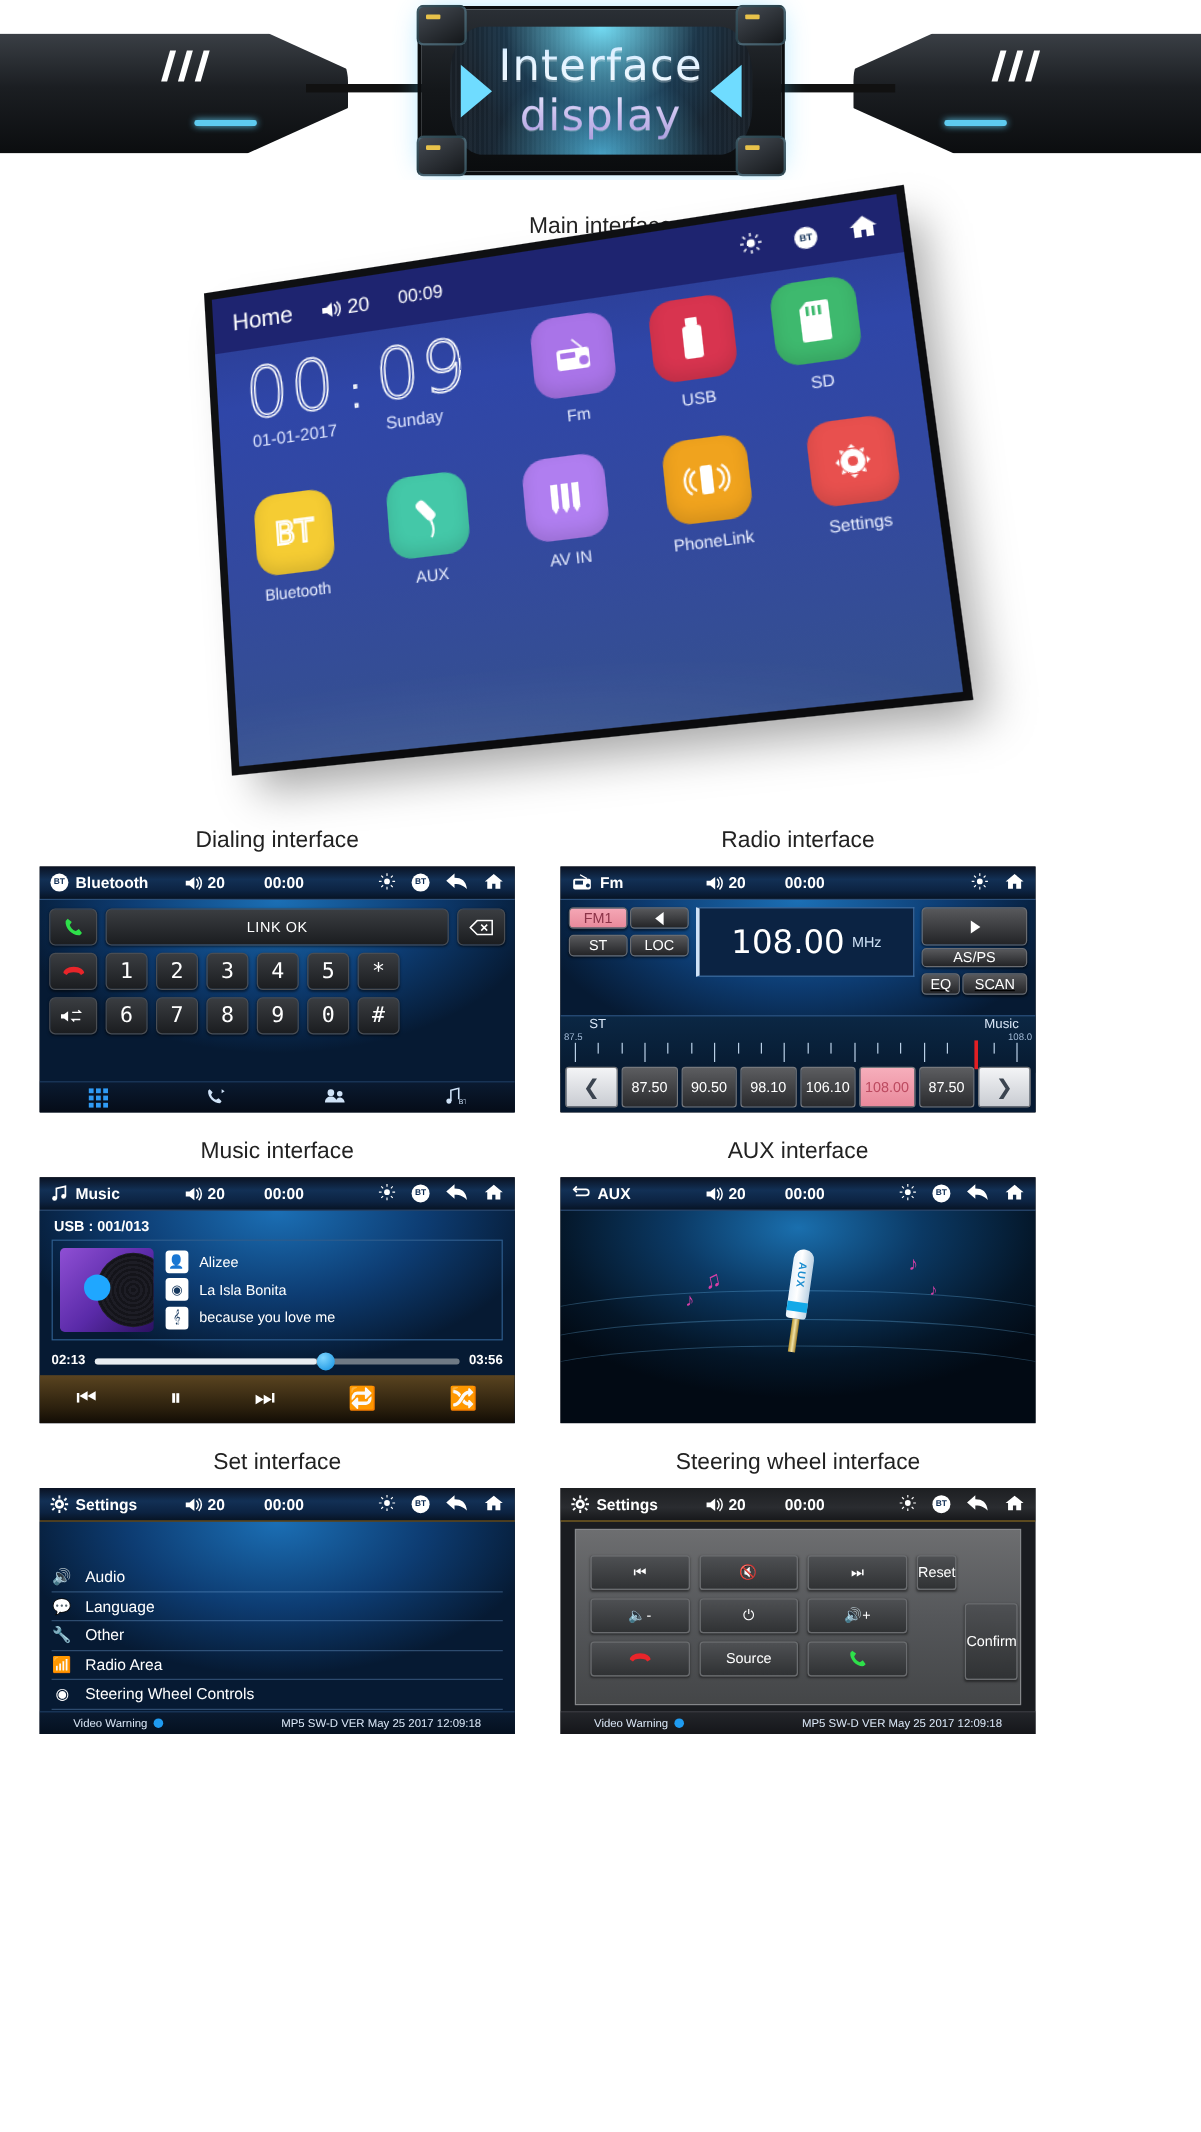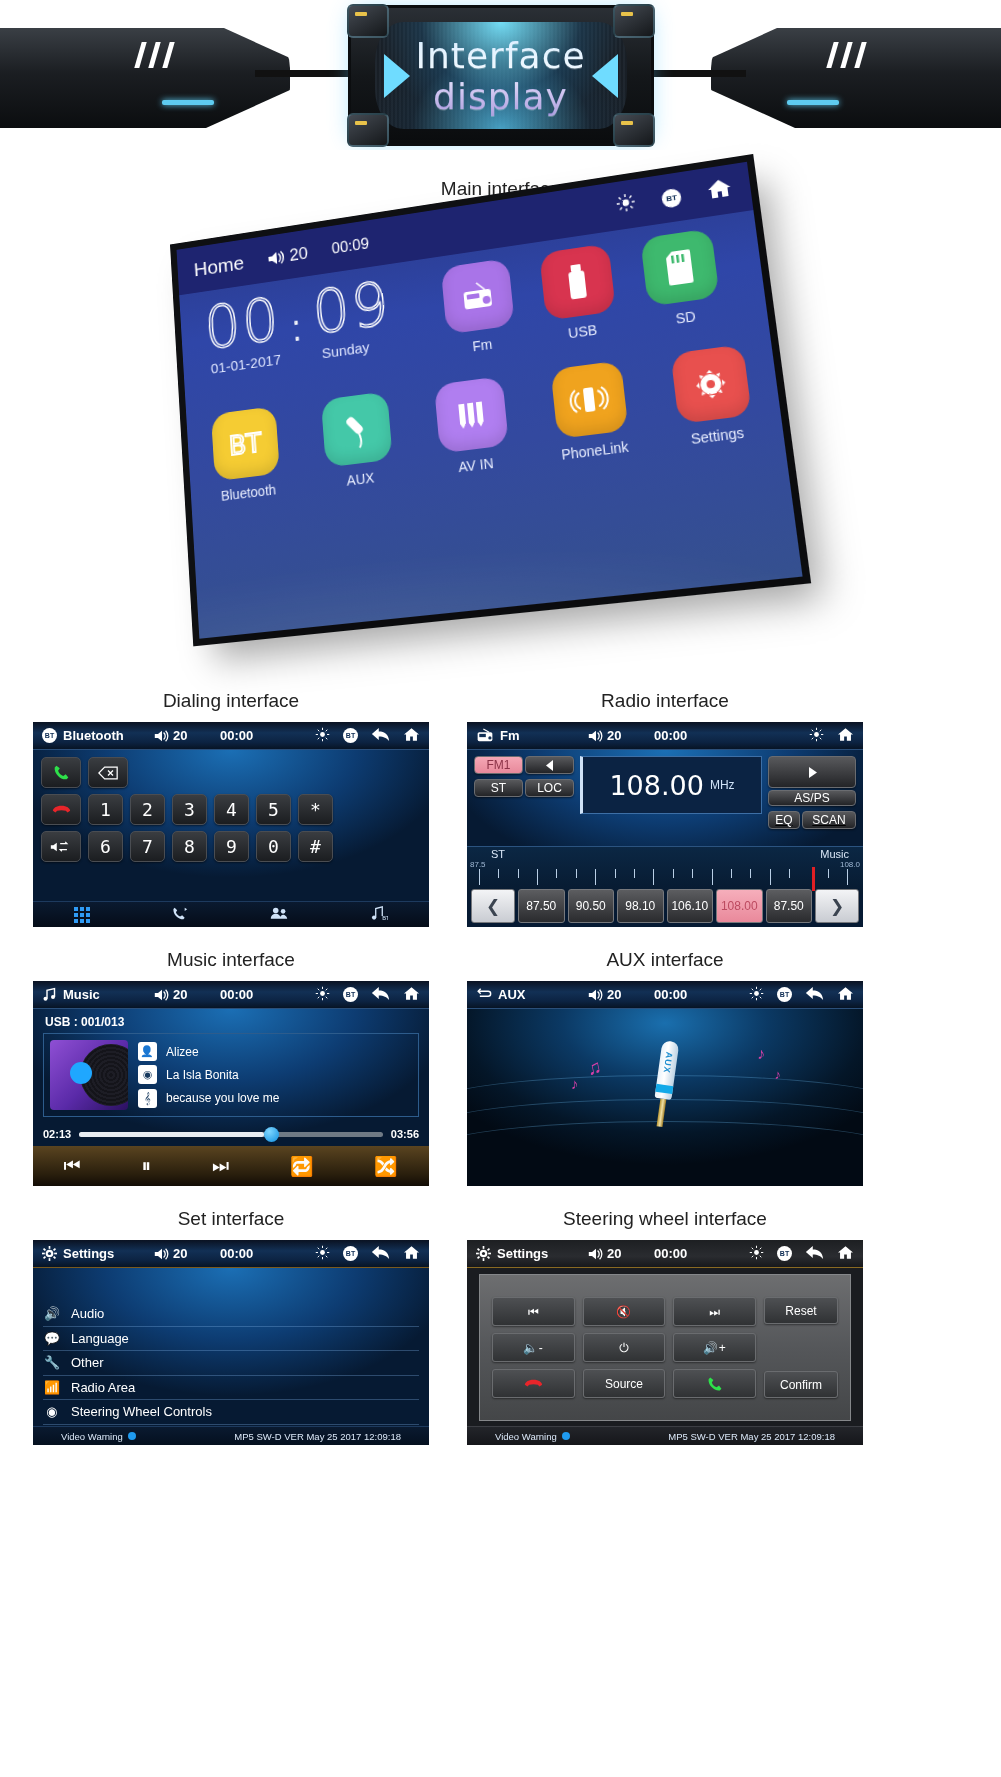--- a/index.html
+++ b/index.html
@@ -277,21 +277,21 @@
     background:linear-gradient(180deg,#4e5053,#303234);
     border:1px solid #6a6c6f;
     display:flex;align-items:center;justify-content:center;
     box-shadow:0 1px 2px rgba(0,0,0,.45);
   }
   .swb.tall { height:64px;margin-top:40px; }
   .swb.red { color:#e8252a; font-size:16px;}
   .swb.green { color:#2ee04a; font-size:16px;}
   .sw-main { display:flex; gap:8px; }
   .sw-left { flex:1; display:flex; flex-direction:column; gap:7px;}
-  .sw-right { width:74px; display:flex; flex-direction:column; gap:7px;}
+  .sw-right { width:74px; display:flex; flex-direction:row; gap:7px;}
   .statusbar.dark {
     background:linear-gradient(180deg,#1d1f22,#2a2c30 60%,#17181b);
     border-bottom:1px solid #8a6a22;
   }
   .footer.dark { background:linear-gradient(180deg,#23252a,#15161a); border-top:1px solid #3c3e44;}
 </style>
 </head>
 <body>
 
 <div class="banner">
@@ -496,20 +496,21 @@
         </div>
 
         <div class="body-blue">
           <div class="dial-area">
             <div class="dial-row">
               <div class="dkey side green">
                 <svg width="17" height="17" viewBox="0 0 20 20">
                     <path d="M4 2l4 3-2 3c1 3 3 5 6 6l3-2 3 4-2 2C9 19 1 11 2 4z" fill="#2ee04a"></path>
                   </svg>
               </div>
+              <div class="dkey wide">LINK OK</div>
               <div class="dkey side">
                 <svg width="20" height="14" viewBox="0 0 24 16">
                     <path d="M8 1h15v14H8L1 8z" fill="none" stroke="#fff" stroke-width="1.5"></path>
                     <path d="M12 5l6 6M18 5l-6 6" stroke="#fff" stroke-width="1.5"></path>
                   </svg>
               </div>
             </div>
             <div class="dial-row">
               <div class="dkey side red">
                 <svg width="19" height="12" viewBox="0 0 22 12">

